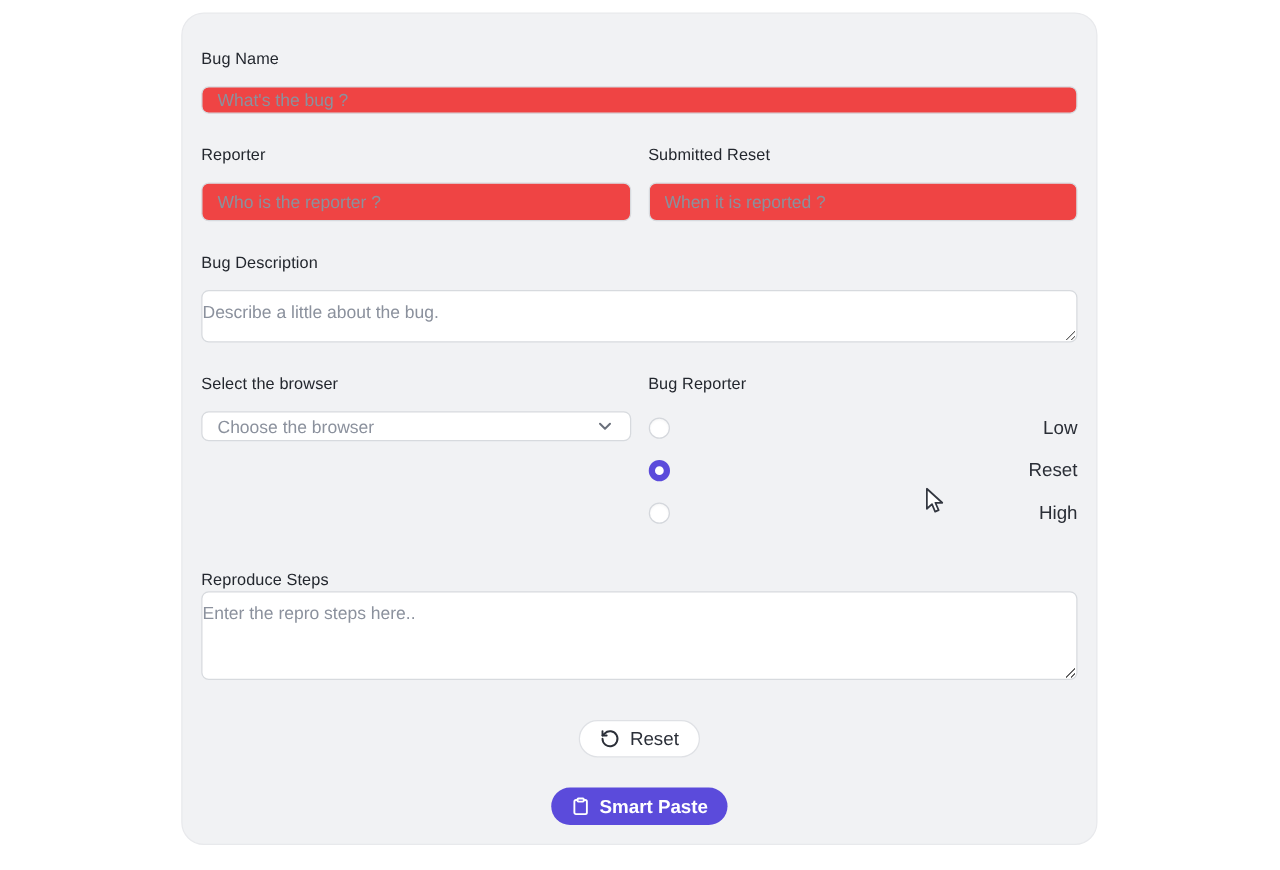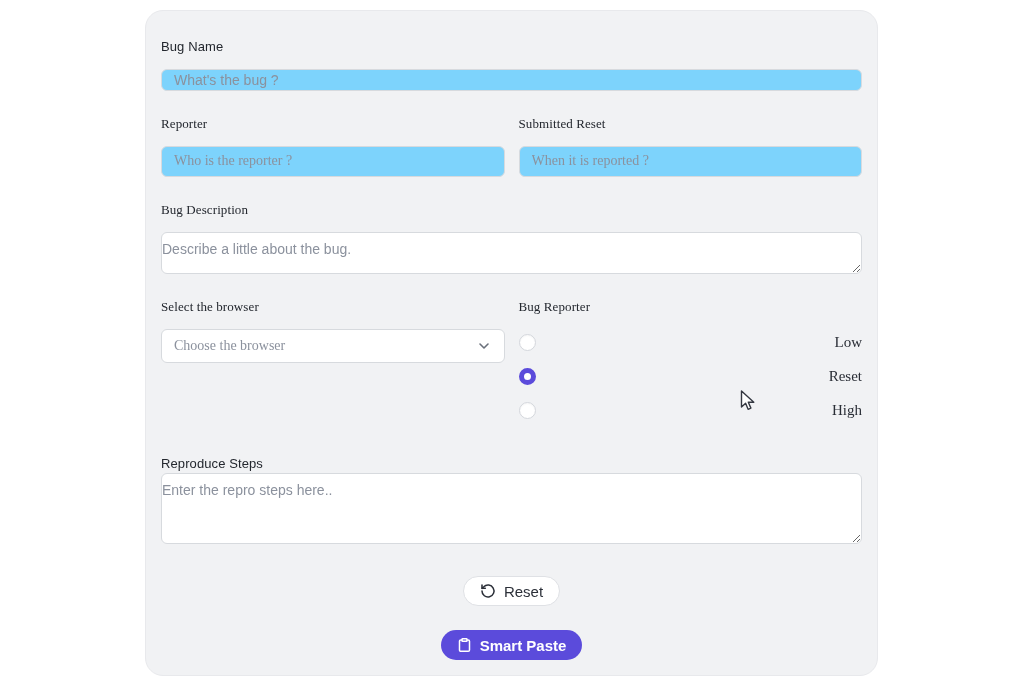--- a/index.html
+++ b/index.html
@@ -29,21 +29,21 @@
   }
   .field-label{
     display:block;
     font-size:13px;
     line-height:18px;
     color:var(--label);
     letter-spacing:.1px;
   }
   .text-input{
     width:100%;height:31px;
-    background:#7dd3fc;
+    background:#ef4444;
     border:1px solid var(--input-border);
     border-radius:6px;
     padding:0 12px;
     font-size:14px;
     font-family:inherit;
     color:#33373f;
     outline:none;
   }
   .text-input::placeholder,.area::placeholder{color:var(--placeholder);opacity:1;}
   .area{
@@ -52,25 +52,25 @@
     border:1px solid var(--input-border);
     border-radius:6px;
     padding:8px 0;
     font-size:14px;
     font-family:inherit;
     color:#33373f;
     outline:none;
     resize:both;
   }
   .mt-sm{margin-top:13px;}
-  .mt-section{margin-top:24px;font-family:Liberation Serif, serif;}
+  .mt-section{margin-top:24px;}
   .grid-2{display:grid;grid-template-columns:1fr 1fr;column-gap:14px;}
   .select{
     margin-top:13px;
-    height:34px;
+    height:24px;
     background:#fff;
     border:1px solid var(--input-border);
     border-radius:6px;
     padding:0 12px;
     display:flex;align-items:center;justify-content:space-between;
     cursor:pointer;
   }
   .select-text{font-size:14px;color:var(--placeholder);}
   .chev{width:16px;height:16px;color:#6a707b;flex:none;}
   .radio-group{margin-top:18px;display:flex;flex-direction:column;gap:17px;}

